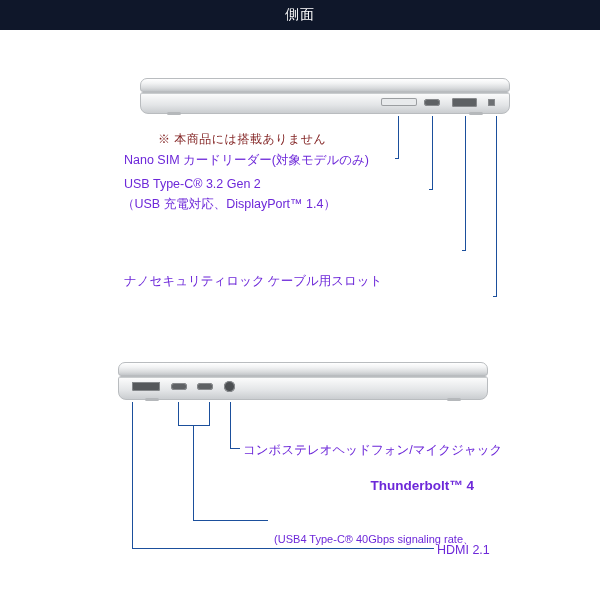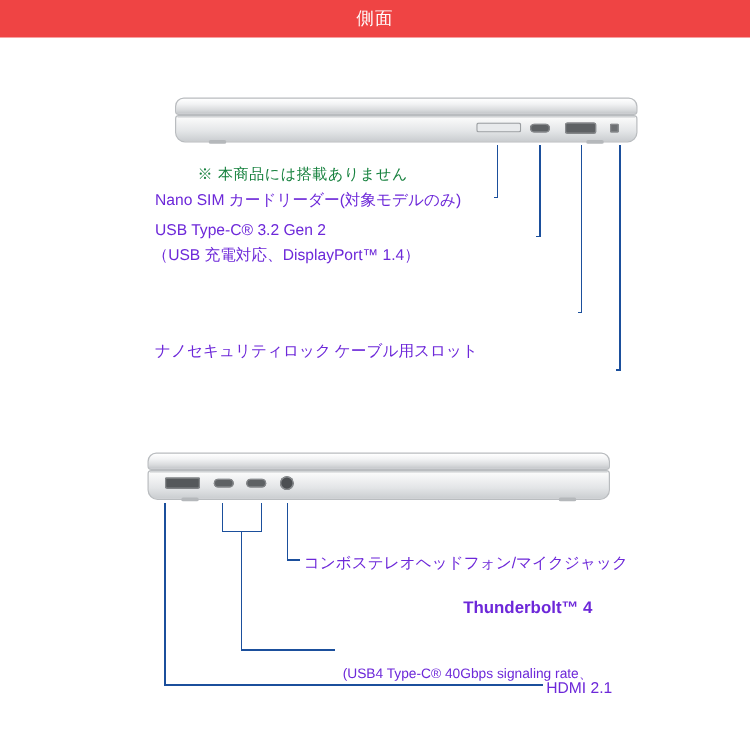--- a/index.html
+++ b/index.html
@@ -20,21 +20,21 @@
     height: 600px;
   }
 
   
   .header-bar {
     position: absolute;
     left: 0;
     top: 0;
     width: 600px;
     height: 30px;
-    background: #ef4444;
+    background: #0f172a;
     color: #ffffff;
     display: flex;
     align-items: center;
     justify-content: center;
     font-size: 14px;
     letter-spacing: 1px;
     font-weight: 400;
   }
 
   
@@ -133,21 +133,21 @@
     white-space: nowrap;
   }
   .label.bold {
     font-weight: bold;
   }
   .label.small {
     font-size: 11px;
   }
   .note {
     position: absolute;
-    color: #15803d;
+    color: #7f1d1d;
     font-size: 12px;
     white-space: nowrap;
     letter-spacing: 0.5px;
   }
   .label.right {
     text-align: right;
   }
 </style>
 </head>
 <body>

